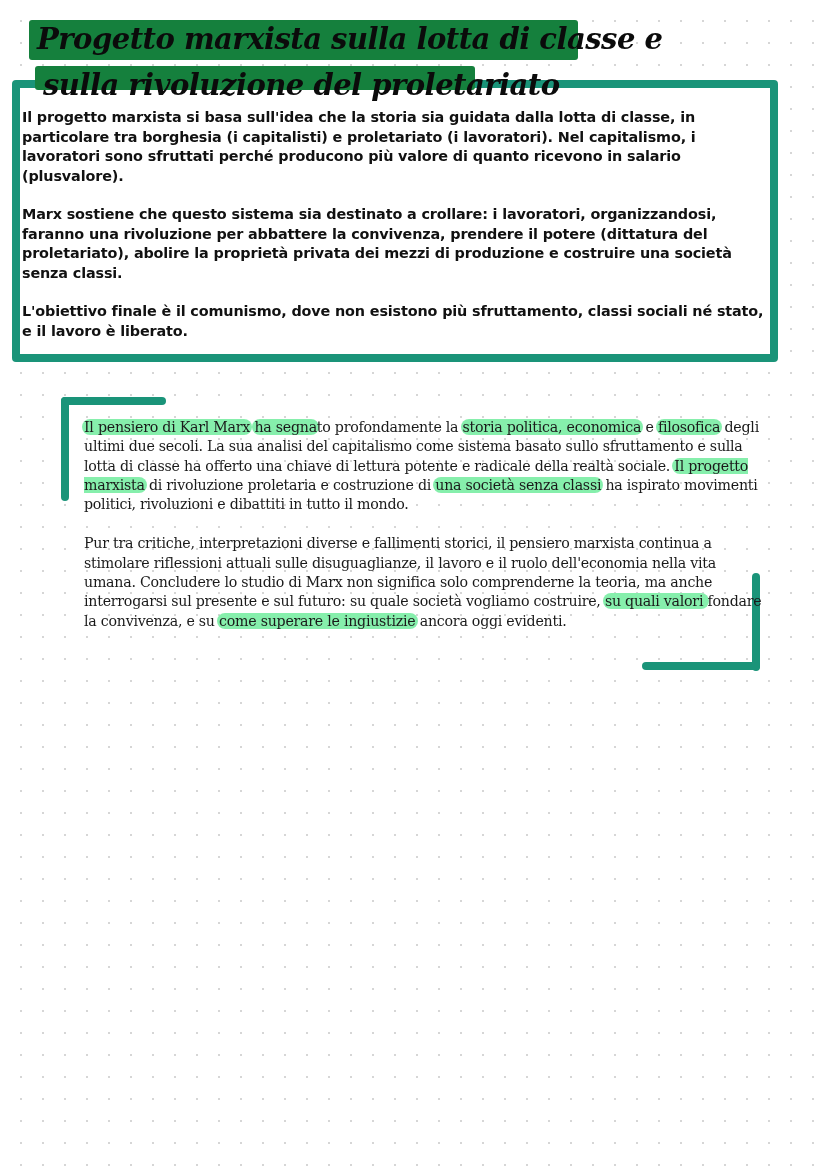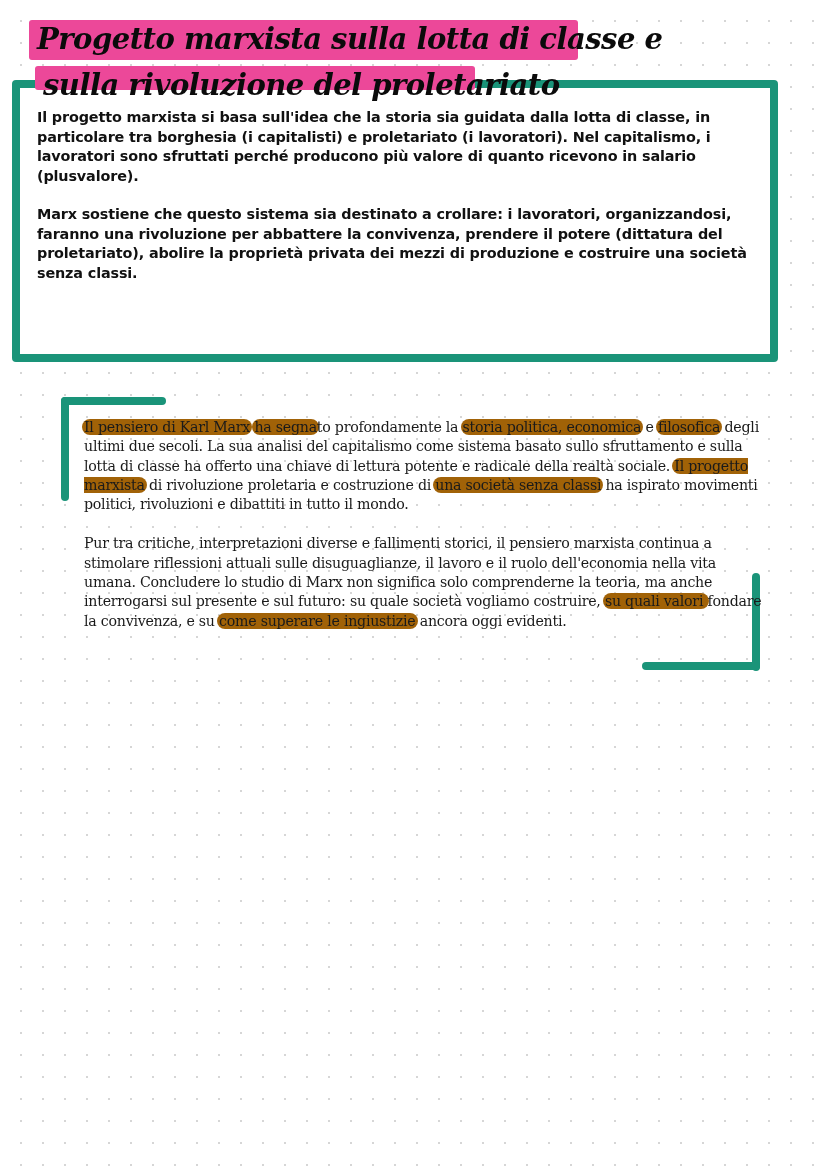--- a/index.html
+++ b/index.html
@@ -6,63 +6,64 @@
   body {
     width: 828px; height: 1171px; position: relative; overflow: hidden;
     background-color: #ffffff;
     background-image: radial-gradient(circle, #d6d6d6 1px, transparent 1.3px);
     background-size: 22px 22px;
     background-position: 10px 10px;
     font-family: "DejaVu Sans", sans-serif;
     color: #111;
   }
   .title-bar {
-    position: absolute; background: #ec4899; border-radius: 3px;
+    position: absolute; background: #15803d; border-radius: 3px;
     font-family: "DejaVu Serif", serif; font-style: italic; font-weight: bold;
     color: #0b0b0b; font-size: 29px; line-height: 38px; white-space: nowrap;
     padding: 0 8px; box-sizing: border-box; letter-spacing: -0.5px;
   }
   .title-1 { left: 29px; top: 20px; width: 549px; height: 40px; }
   .title-2 { left: 35px; top: 66px; width: 440px; height: 24px; z-index: 3; }
   .outer-box {
     position: absolute; left: 12px; top: 80px; width: 766px; height: 282px;
     box-sizing: border-box; border: 8px solid #1a9479; border-radius: 4px;
     background: #fff; z-index: 1;
   }
   .outer-text {
-    position: absolute; left: 37px; top: 108px; width: 750px; z-index: 2;
+    position: absolute; left: 22px; top: 108px; width: 750px; z-index: 2;
     font-family: "DejaVu Sans", sans-serif; font-size: 14.4px; line-height: 19.5px;
     font-weight: bold; color: #111; letter-spacing: -0.15px;
   }
   .outer-text p { margin: 0 0 19px 0; }
   .bracket { position: absolute; background: #1a9479; border-radius: 4px; }
   .br-tl-v { left: 61px; top: 397px; width: 8px; height: 104px; }
   .br-tl-h { left: 61px; top: 397px; width: 105px; height: 8px; }
   .br-br-v { left: 752px; top: 573px; width: 8px; height: 98px; }
   .br-br-h { left: 642px; top: 662px; width: 118px; height: 8px; }
   .body-text {
     position: absolute; left: 84px; top: 418px; width: 680px;
     font-family: "DejaVu Serif", serif; font-size: 14.2px; line-height: 19.3px;
     color: #1a1a1a; letter-spacing: -0.25px;
   }
   .body-text p { margin: 0 0 20px 0; }
-  .hl { background: #a16207; border-radius: 8px; padding: 0 2px; margin: 0 -2px; }
+  .hl { background: #86efac; border-radius: 8px; padding: 0 2px; margin: 0 -2px; }
   .ul { text-decoration-thickness: 2px; text-underline-offset: 3px; }
 </style>
 </head>
 <body>
 
 <div class="title-bar title-1">Progetto marxista sulla lotta di classe e</div>
 
 <div class="outer-box"></div>
 <div class="title-bar title-2">sulla rivoluzione del proletariato</div>
 
 <div class="outer-text">
   <p>Il progetto marxista si basa sull'idea che la storia sia guidata dalla lotta di classe, in particolare tra borghesia (i capitalisti) e proletariato (i lavoratori). Nel capitalismo, i lavoratori sono sfruttati perché producono più valore di quanto ricevono in salario (plusvalore).</p>
   <p>Marx sostiene che questo sistema sia destinato a crollare: i lavoratori, organizzandosi, faranno una rivoluzione per abbattere la convivenza, prendere il potere (dittatura del proletariato), abolire la proprietà privata dei mezzi di produzione e costruire una società senza classi.</p>
+  <p>L'obiettivo finale è il comunismo, dove non esistono più sfruttamento, classi sociali né stato, e il lavoro è liberato.</p>
 </div>
 
 <div class="bracket br-tl-v"></div>
 <div class="bracket br-tl-h"></div>
 <div class="bracket br-br-v"></div>
 <div class="bracket br-br-h"></div>
 
 <div class="body-text">
   <p><span class="hl">Il pensiero di Karl Marx</span><span> </span><span class="hl">ha segna</span><span>to profondamente la </span><span class="hl">storia politica, economica</span><span> e </span><span class="hl">filosofica</span><span> degli ultimi due secoli. La sua analisi del c</span><span class="ul">apitalismo</span><span> come sistema basato sullo</span><span class="ul"> sfruttamento e sulla lotta di classe</span><span> ha offerto una chiave di lettura potente e radicale della realtà sociale. </span><span class="hl ul">Il progetto marxista</span><span> di rivoluzione proletaria e costruzione di </span><span class="hl ul">una società senza classi</span><span> ha ispirato movimenti politici, rivoluzioni e dibattiti in tutto il mondo.</span></p>
   <p><span>Pur tra critiche, interpretazioni diverse e fallimenti storici, il pensiero marxista continua a stimolare riflessioni attuali sulle disuguaglianze, il lavoro e il ruolo dell'economia nella vita umana. Concludere </span><span class="ul">lo studio di Marx</span><span> non significa solo comprenderne la teoria, ma anche </span><span class="ul">interrogarsi sul presente e sul futuro</span><span>: su quale società vogliamo costruire, </span><span class="hl">su quali valori </span><span>fondare la convivenza, e su </span><span class="hl">come superare le ingiustizie</span><span> ancora oggi evidenti.</span></p>

